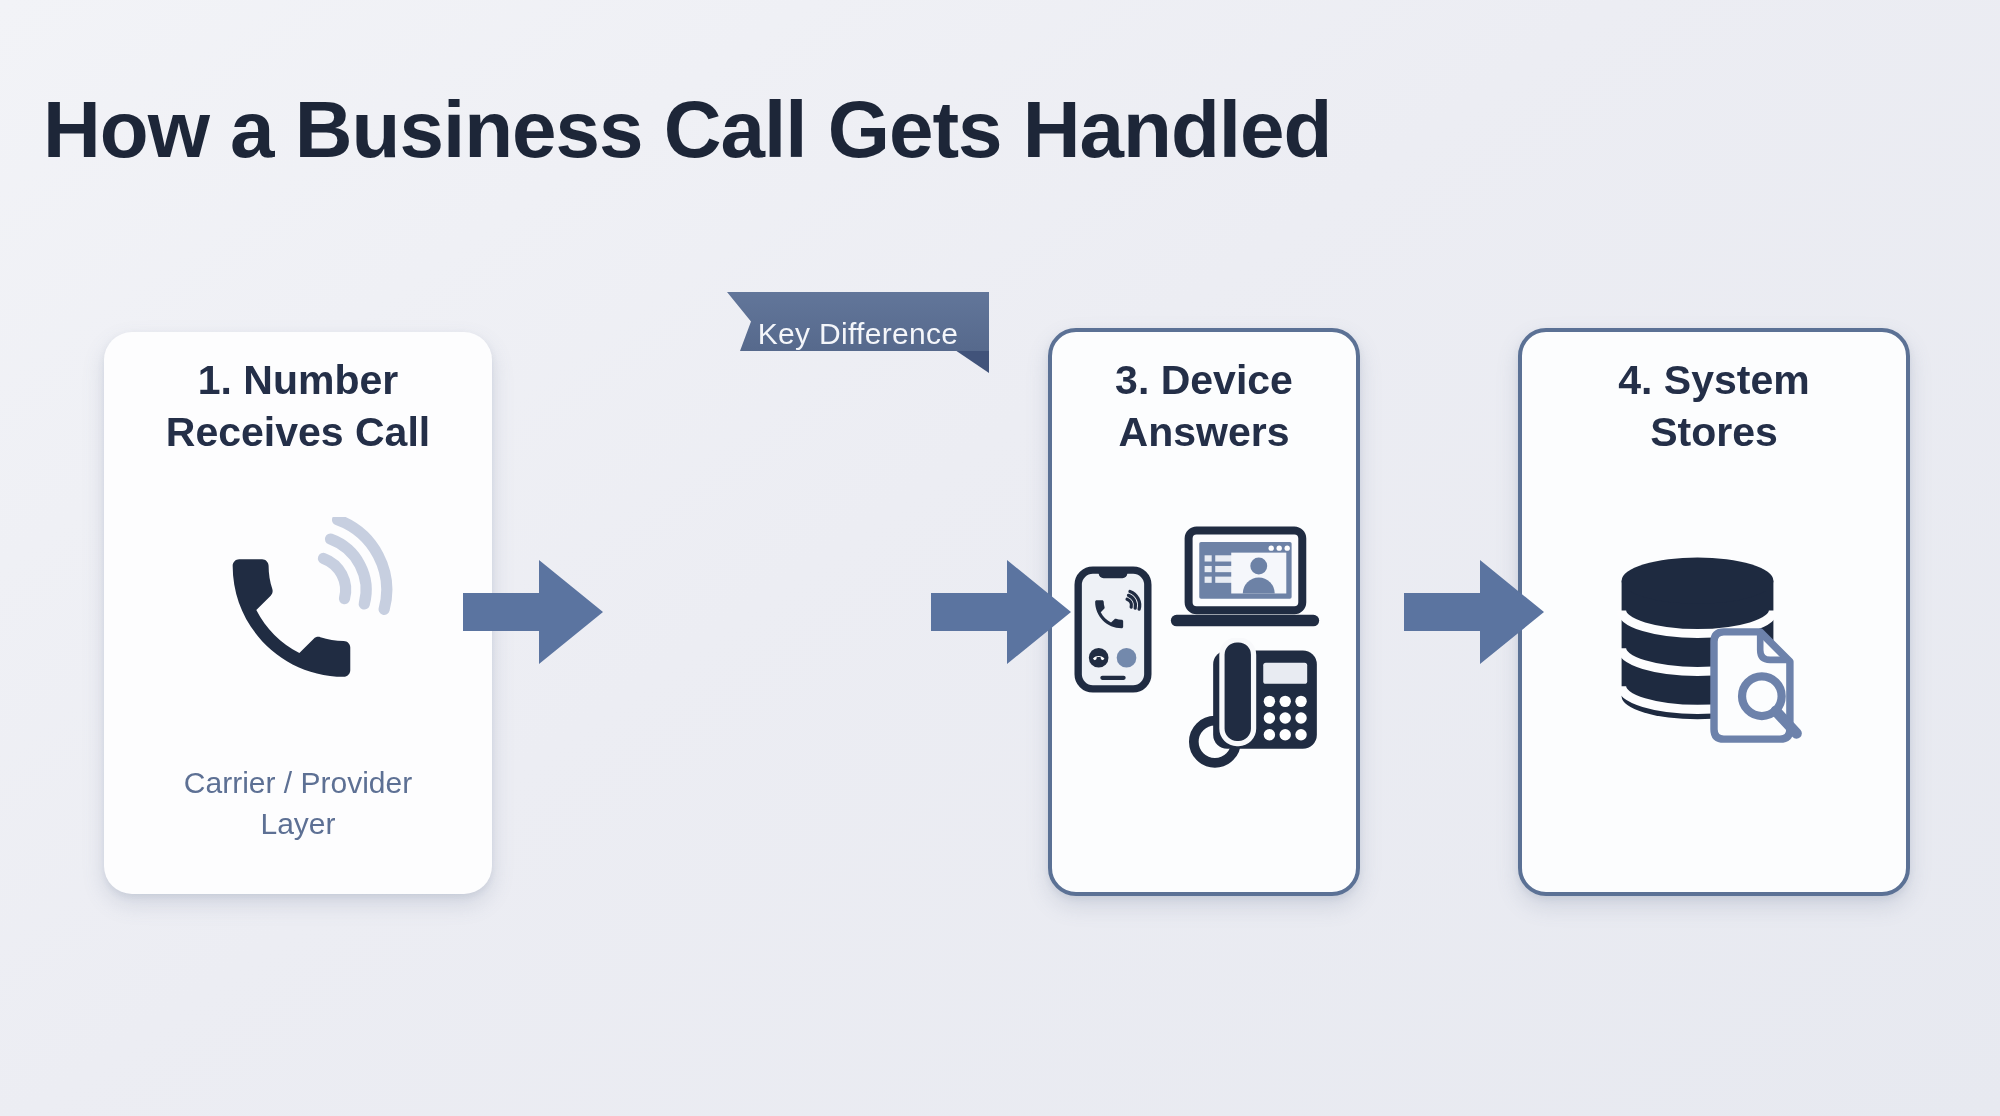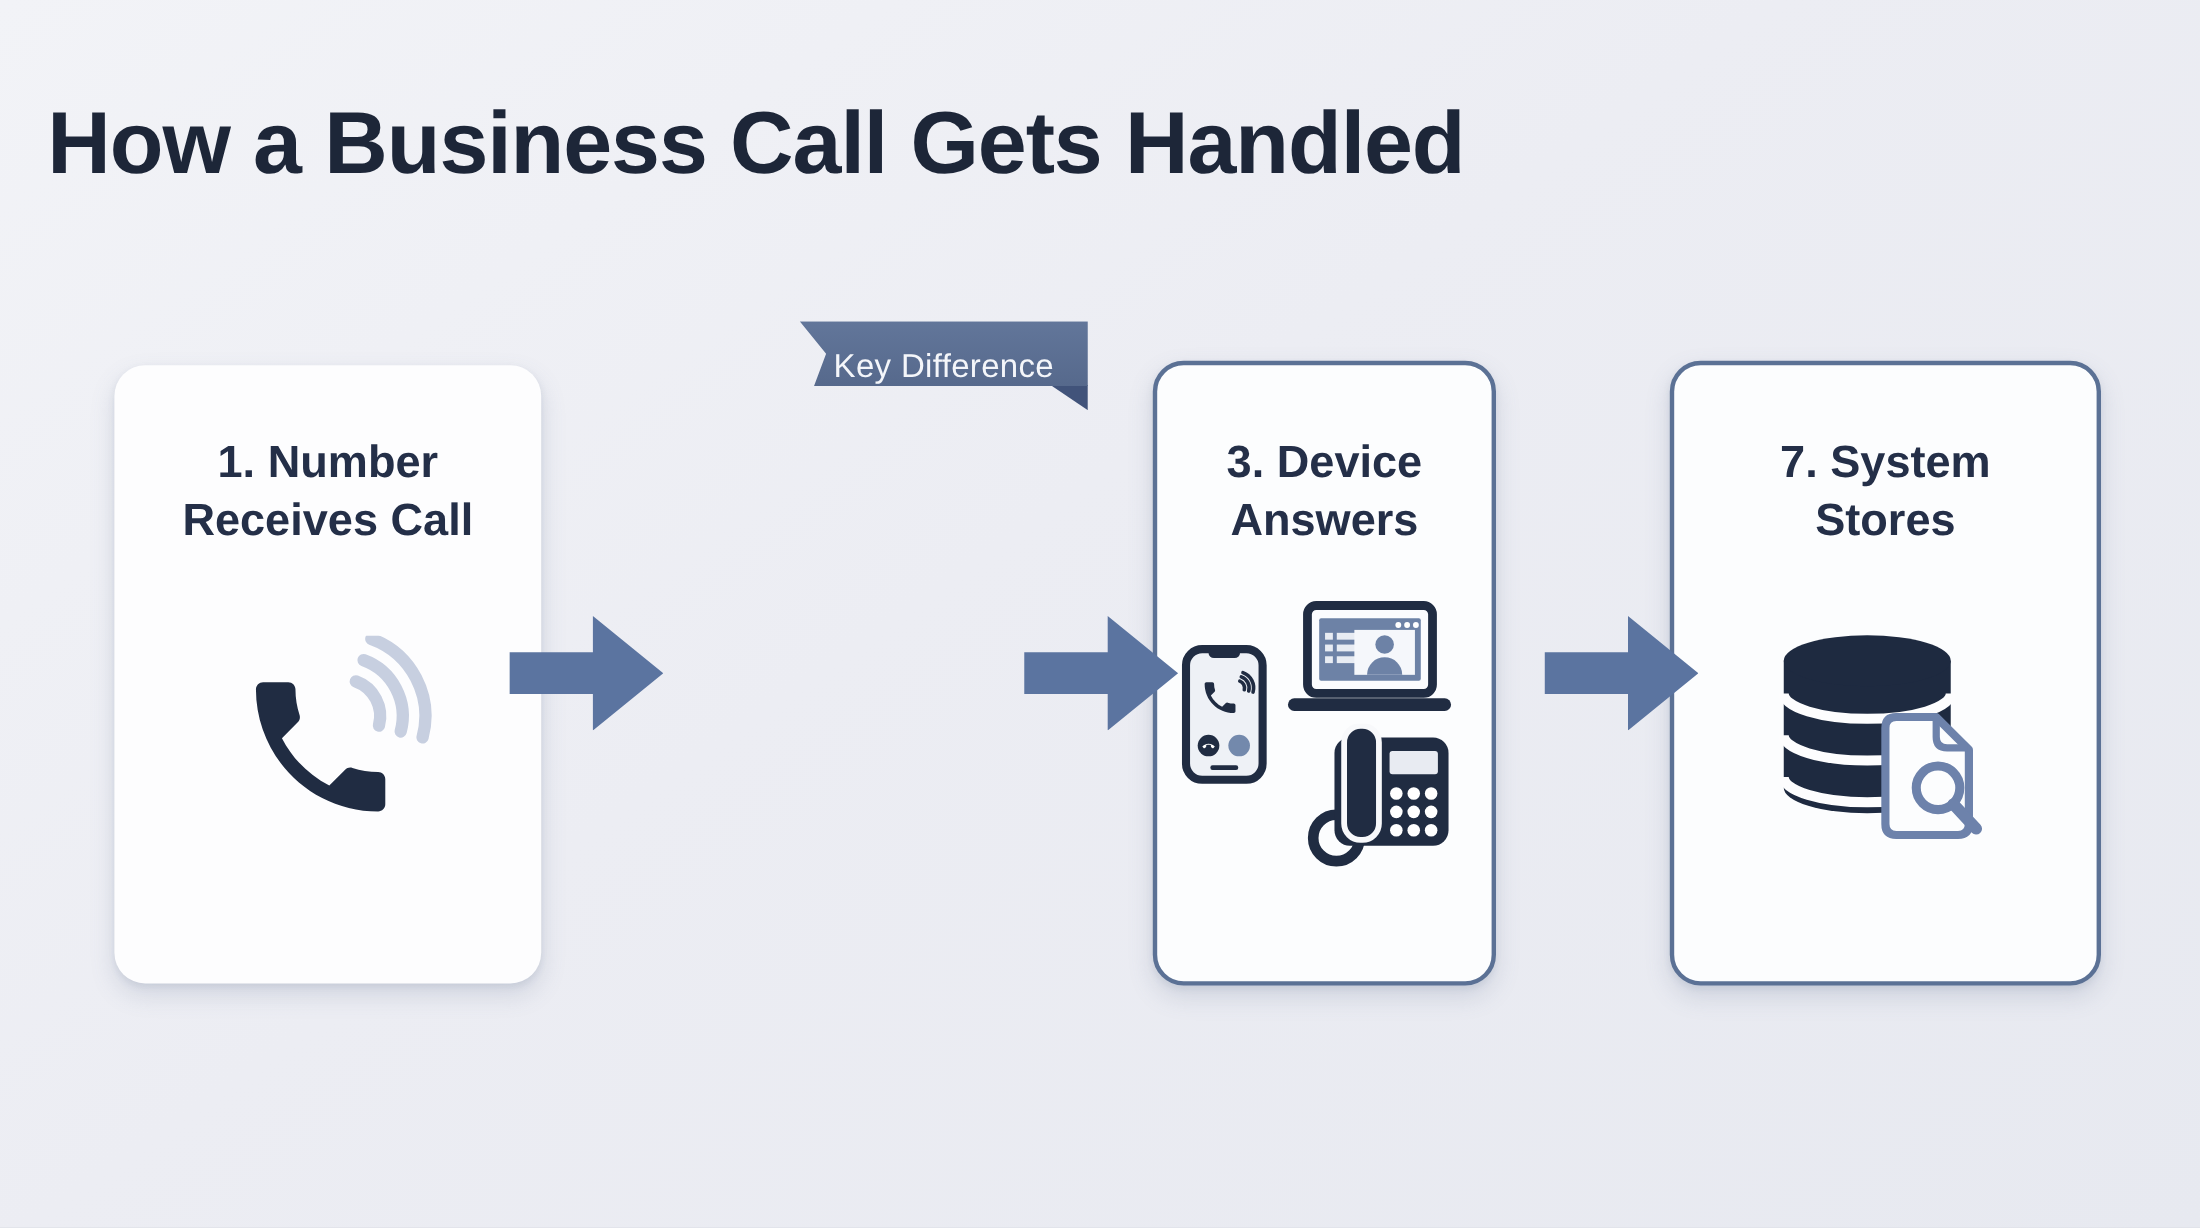--- a/index.html
+++ b/index.html
@@ -13,21 +13,21 @@
     text-align:left;font-size:80px;font-weight:700;letter-spacing:-1px;
     color:#1d2638;
     padding-left:43px;
   }
   
   .card{
     position:absolute;box-sizing:border-box;border-radius:28px;
     display:flex;flex-direction:column;align-items:center;
     background:#fdfdfe;
     box-shadow:0 10px 22px rgba(90,105,140,.18),0 3px 6px rgba(90,105,140,.10);
-    padding:56px 18px 50px;
+    padding:16px 18px 50px;
   }
   .card .heading{
     margin:6px 0 0;font-size:41px;font-weight:700;line-height:1.28;
     color:#242f48;text-align:center;white-space:pre-line;
   }
   .card .icon-area{flex:1;display:flex;align-items:center;justify-content:center;width:100%;}
   .card .caption{
     margin:0;font-size:30px;line-height:1.35;color:#2c3850;
     text-align:center;white-space:pre-line;
   }
@@ -87,20 +87,22 @@
         <g fill="none" stroke="#c7cfe0" stroke-width="12" stroke-linecap="round">
           <path d="M132.3 44.2 A36 36 0 0 1 154.8 87.3"></path>
           <path d="M139.8 23.5 A58 58 0 0 1 176 93"></path>
           <path d="M147.4 2.8 A80 80 0 0 1 197.3 98.7"></path>
         </g>
         <g transform="translate(14,24) scale(7)">
           <path fill="#202c42" d="M6.62 10.79c1.44 2.83 3.76 5.14 6.59 6.59l2.2-2.2c.27-.27.67-.36 1.02-.24 1.12.37 2.33.57 3.57.57.55 0 1 .45 1 1V20c0 .55-.45 1-1 1-9.39 0-17-7.61-17-17 0-.55.45-1 1-1h3.5c.55 0 1 .45 1 1 0 1.25.2 2.45.57 3.57.11.35.03.74-.25 1.02l-2.2 2.2z"></path>
         </g>
       </svg>
     </div>
+    <p class="caption">Carrier / Provider
+Layer</p>
   </section>
 
 
   <section class="card c3">
     <h2 class="heading">3. Device
 Answers</h2>
     <div class="icon-area">
       <div class="devices">
         <svg class="smartphone" width="78" height="127" viewBox="0 0 95 155">
           <rect x="5" y="5" width="85" height="145" rx="18" fill="#eef1f6" stroke="#202c42" stroke-width="9"></rect>
@@ -154,21 +156,21 @@
             <circle cx="104" cy="110" r="6.5"></circle>
               <circle cx="122" cy="110" r="6.5"></circle>
               <circle cx="140" cy="110" r="6.5"></circle>
           </g>
         </svg>
       </div>
     </div>
   </section>
 
   <section class="card c4">
-    <h2 class="heading">7. System
+    <h2 class="heading">4. System
 Stores</h2>
     <div class="icon-area">
       <svg width="198" height="198" viewBox="0 0 240 240">
 
         <g transform="translate(6,6)">
           <path d="M2 30 L2 170 A92 28 0 0 0 186 170 L186 30 Z" fill="#1e2a40"></path>
           <ellipse cx="94" cy="30" rx="92" ry="28" fill="#1e2a40"></ellipse>
           <g fill="none" stroke="#fdfdfe" stroke-width="11">
             <path d="M2 66 A92 28 0 0 0 186 66"></path>
             <path d="M2 112 A92 28 0 0 0 186 112"></path>

